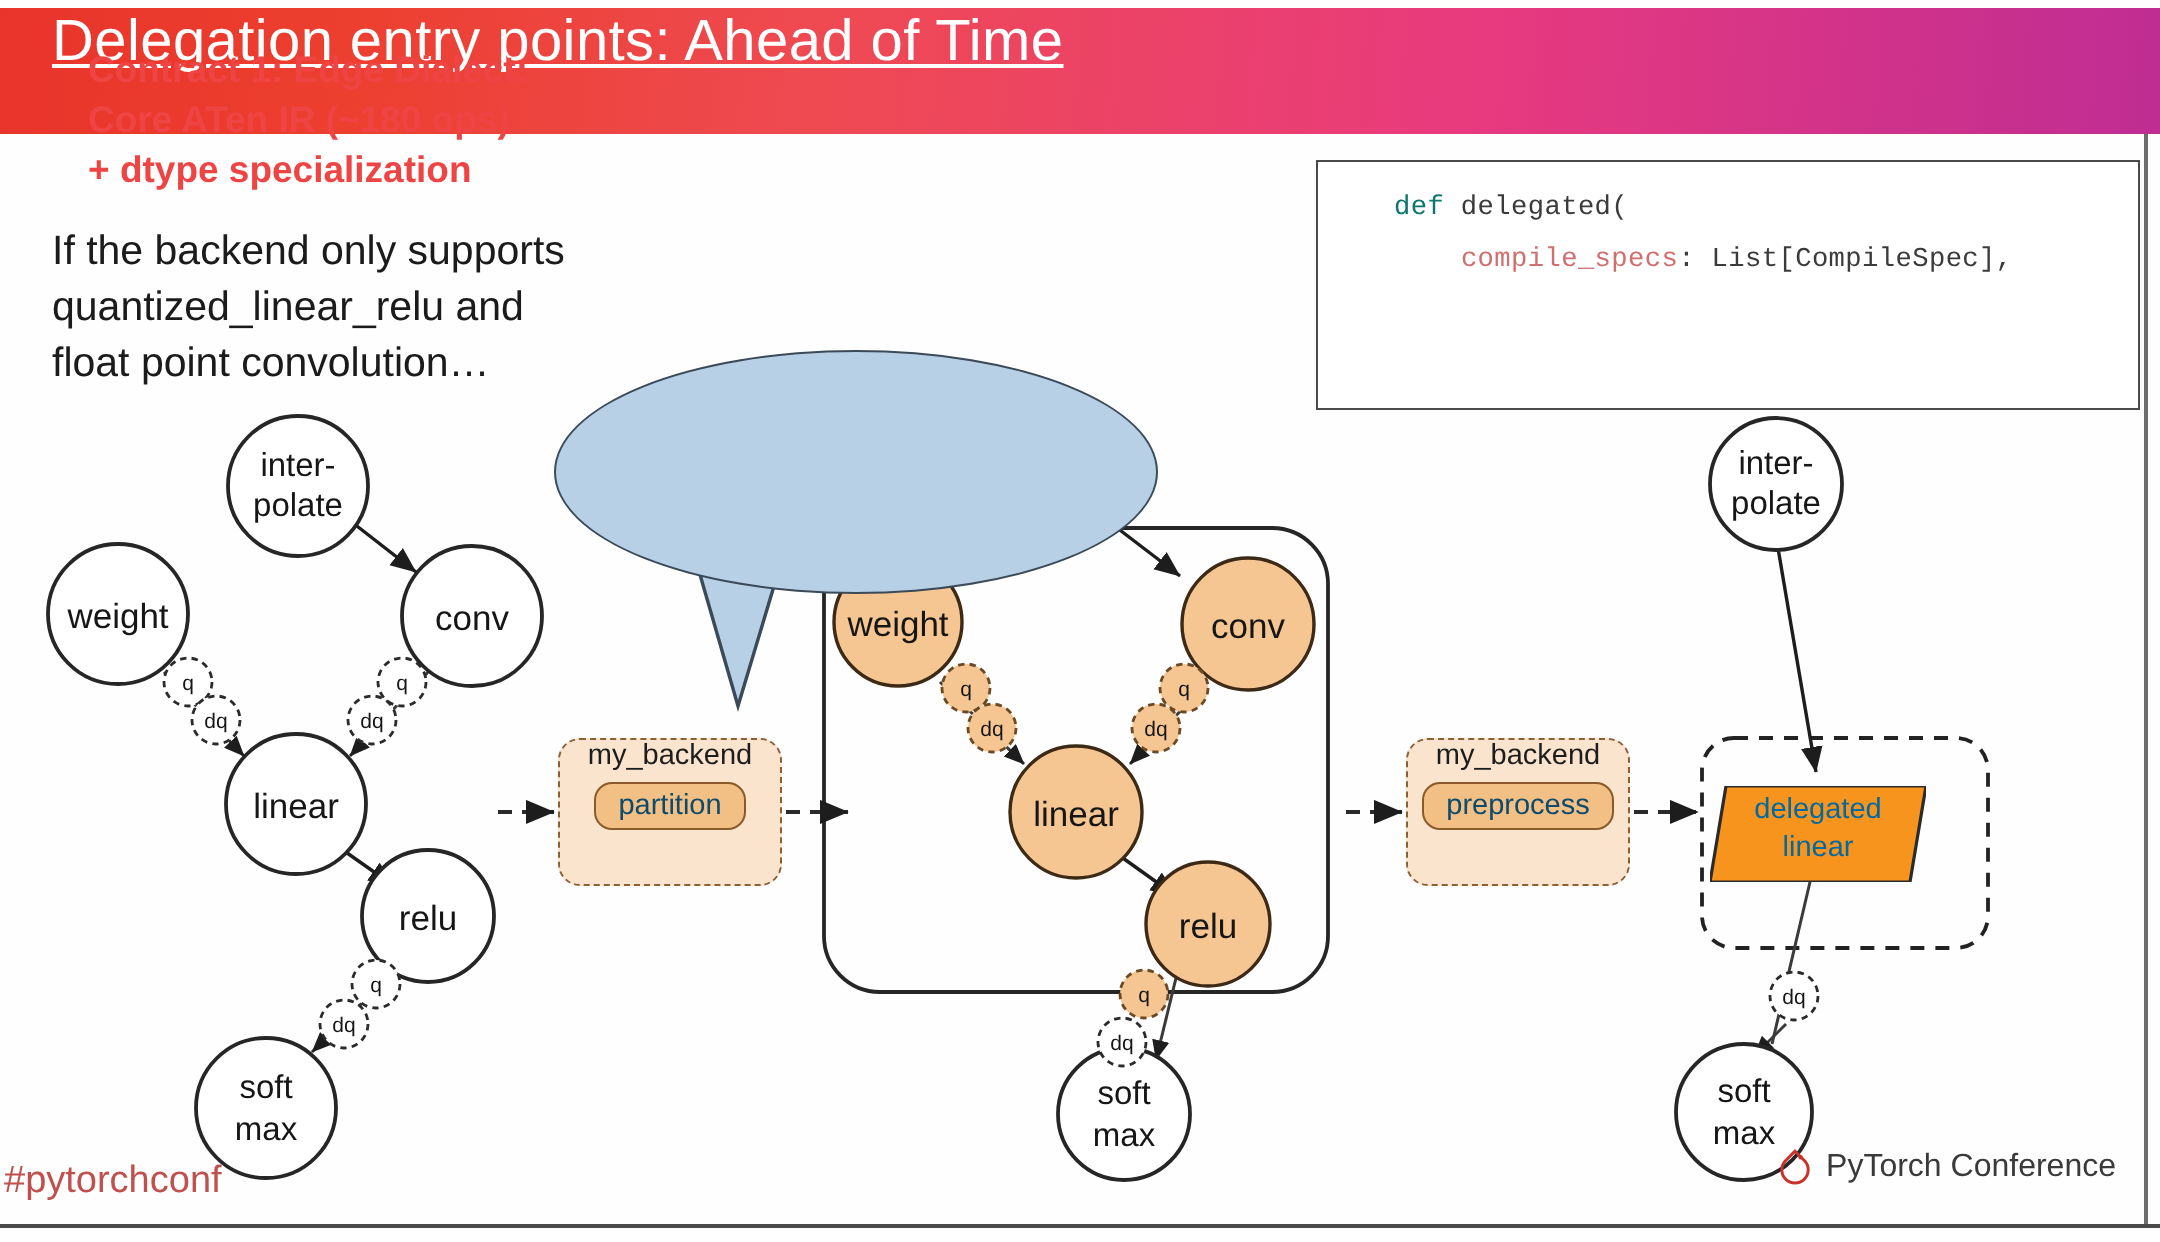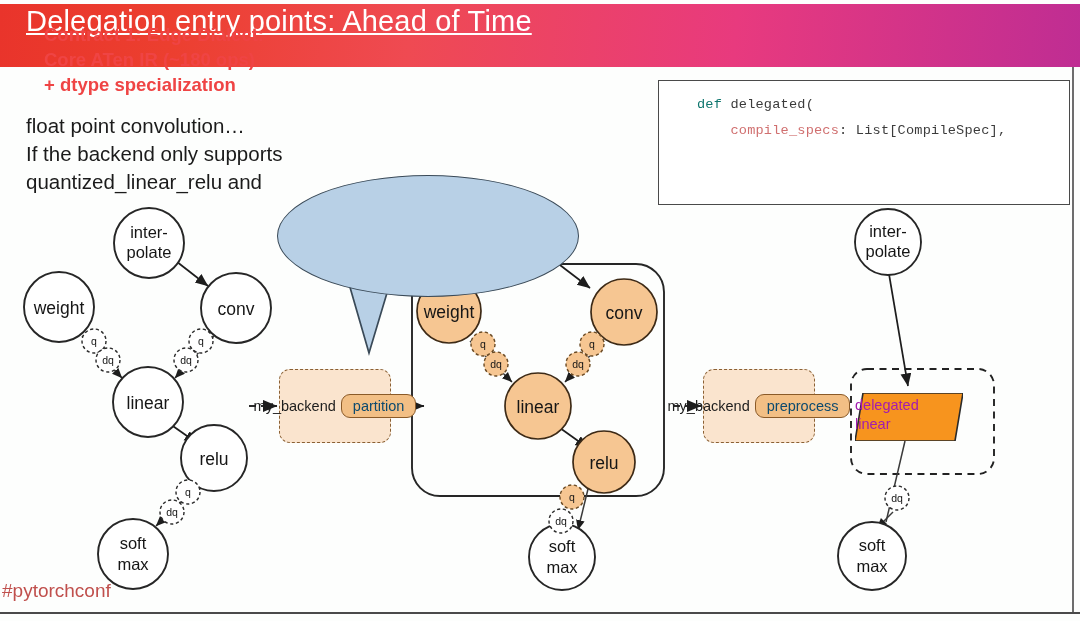--- a/index.html
+++ b/index.html
@@ -71,21 +71,21 @@
   .edge{stroke:#1d1d1d;stroke-width:1.7;fill:none;}
   .edge-thin{stroke:#3a3a3a;stroke-width:1.5;fill:none;}
   .dashflow{stroke:#2b2b2b;stroke-width:1.9;fill:none;stroke-dasharray:7 5;}
   .region-box{fill:none;stroke:#262626;stroke-width:1.9;}
   .dashed-region{fill:none;stroke:#222;stroke-width:1.9;stroke-dasharray:7 5.5;}
   
   .backend-card{
     position:absolute;box-sizing:border-box;
     background:#fae4ce;border:1.8px dashed #8a6034;border-radius:11px;
     width:112px;height:74px;
-    display:flex;flex-direction:row;align-items:center;justify-content:center;gap:5px;
+    display:flex;flex-direction:column;align-items:center;justify-content:flex-start;gap:5px;
   }
   .backend-title{font-size:14.5px;color:#1d1d1d;}
   .backend-pill{
     background:#f2bf85;border:1.6px solid #8a5a28;border-radius:9px;
     padding:3px 11px;font-size:14.5px;color:#0c4a6e;
   }
   #backend-1{left:279px;top:369px;}
   #backend-2{left:703px;top:369px;}
   
   #bubble{
@@ -96,35 +96,35 @@
     position:absolute;left:44px;top:22px;width:248px;
     font-size:18.5px;line-height:25px;color:#ef4444;font-weight:bold;
   }
   #bubble-tail{position:absolute;left:277px;top:175px;width:320px;height:200px;}
   
   #payload{
     position:absolute;left:855px;top:393px;width:108px;height:48px;
   }
   #payload-text{
     position:absolute;left:855px;top:396px;width:108px;
-    font-size:14.5px;line-height:19px;color:#a21caf;
+    text-align:center;font-size:14.5px;line-height:19px;color:#0369a1;
   }
 </style>
 </head>
 <body>
 
 <div id="slide">
 
   <div id="titlebar">
     <div id="title-text">Delegation entry points: Ahead of Time</div>
   </div>
 
   <div id="lead">
+    <div>If the backend only supports quantized_linear_relu and</div>
     <div>float point convolution…</div>
-    <div>If the backend only supports quantized_linear_relu and</div>
   </div>
 
   <div id="code-panel">
     <div class="code-line"><span class="kw">def</span><span> delegated(</span></div>
     <div class="code-line">    <span class="arg">compile_specs</span><span>: List[CompileSpec],</span></div>
   </div>
 
   <svg id="graph" viewBox="0 0 1080 621">
     <defs>
       <marker id="arrow" markerWidth="9" markerHeight="9" refX="7.4" refY="3.2" orient="auto">
@@ -247,15 +247,22 @@
     <polygon points="68,95 92,178 110,118" fill="#b8d0e6" stroke="#3a4a58" stroke-width="1.7"></polygon>
   </svg>
   <div id="bubble"></div>
   <div id="bubble-text">
     <div>Contract 1: Edge Dialect:</div>
     <div>Core ATen IR (~180 ops)</div>
     <div>+ dtype specialization</div>
   </div>
 
   <div id="hashtag">#pytorchconf</div>
+  <div id="brand">
+    <svg width="17" height="19" viewBox="0 0 17 19">
+      <path d="M8.5 1.6 L13.4 6.5 A6.6 6.6 0 1 1 3.6 6.5 Z" fill="none" stroke="#c8322b" stroke-width="1.5"></path>
+      <circle cx="11.3" cy="4.6" r="1.1" fill="#c8322b"></circle>
+    </svg>
+    <span id="brand-text">PyTorch Conference</span>
+  </div>
   <div id="bottom-rule"></div>
   <div id="right-rule"></div>
 </div>
 
 </body></html>

